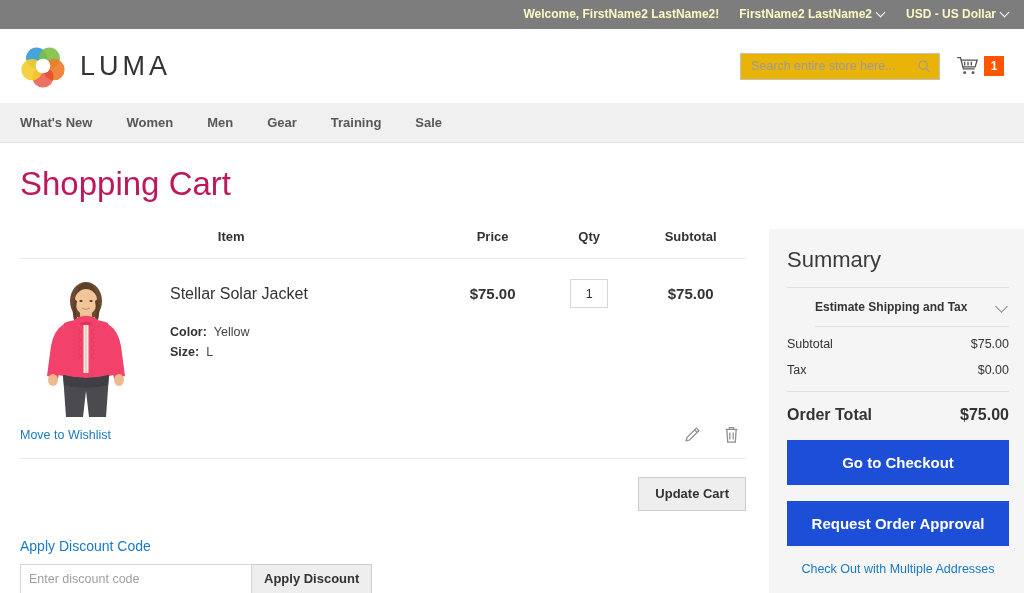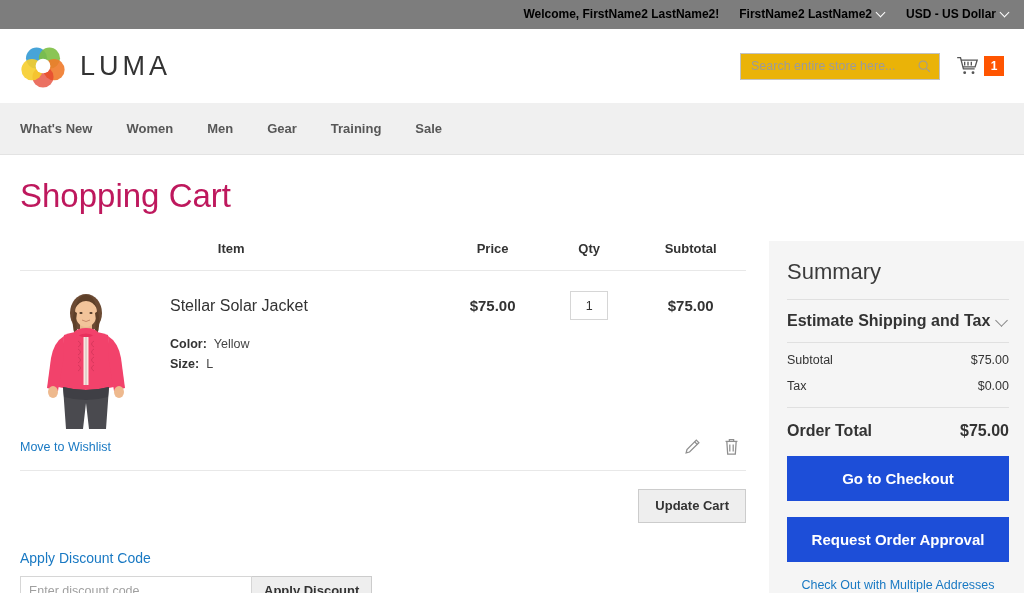--- a/index.html
+++ b/index.html
@@ -18,21 +18,21 @@
   .top-panel {
     height: 29px;
     background: #7d7d7d;
     display: flex;
     align-items: center;
     justify-content: flex-end;
     padding-right: 14px;
     gap: 0;
   }
   .top-panel-item {
-    color: #000000;
+    color: #fef9c3;
     font-size: 12px;
     font-weight: bold;
     line-height: 29px;
     margin-left: 20px;
     white-space: nowrap;
     display: flex;
     align-items: center;
     gap: 5px;
   }
   .chev {
@@ -118,21 +118,21 @@
     font-weight: bold;
     min-width: 20px;
     height: 20px;
     line-height: 20px;
     text-align: center;
     padding: 0 4px;
   }
 
   
   .nav {
-    height: 52px;
+    height: 40px;
     background: #f0f0f0;
     border-bottom: 1px solid #e3e3e3;
     display: flex;
     align-items: center;
     padding: 0 20px;
   }
   .nav-item {
     font-size: 13px;
     font-weight: bold;
     color: #575757;
@@ -329,25 +329,26 @@
   }
   .summary-divider {
     border: 0;
     border-top: 1px solid #e0e0e0;
     margin: 0;
   }
   .estimate-row {
     display: flex;
     align-items: center;
     padding: 12px 0;
-    font-size: 16px;
+    font-size: 12px;
     font-weight: bold;
     color: #333333;
     cursor: pointer;
     border-bottom: 1px solid #e0e0e0;
+    margin-left: 28px;
   }
   .estimate-chev {
     margin-left: auto;
     width: 14px; height: 14px;
     position: relative;
   }
   .estimate-chev::before {
     content: "";
     position: absolute;
     left: 2px; top: 2px;

